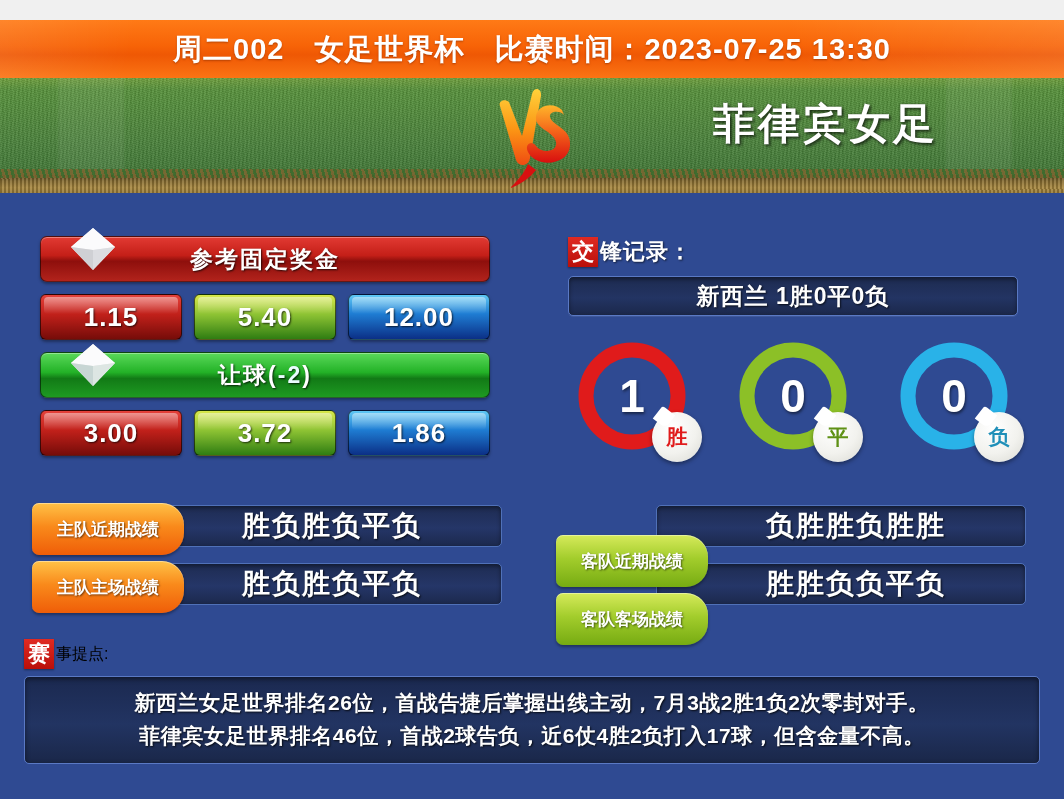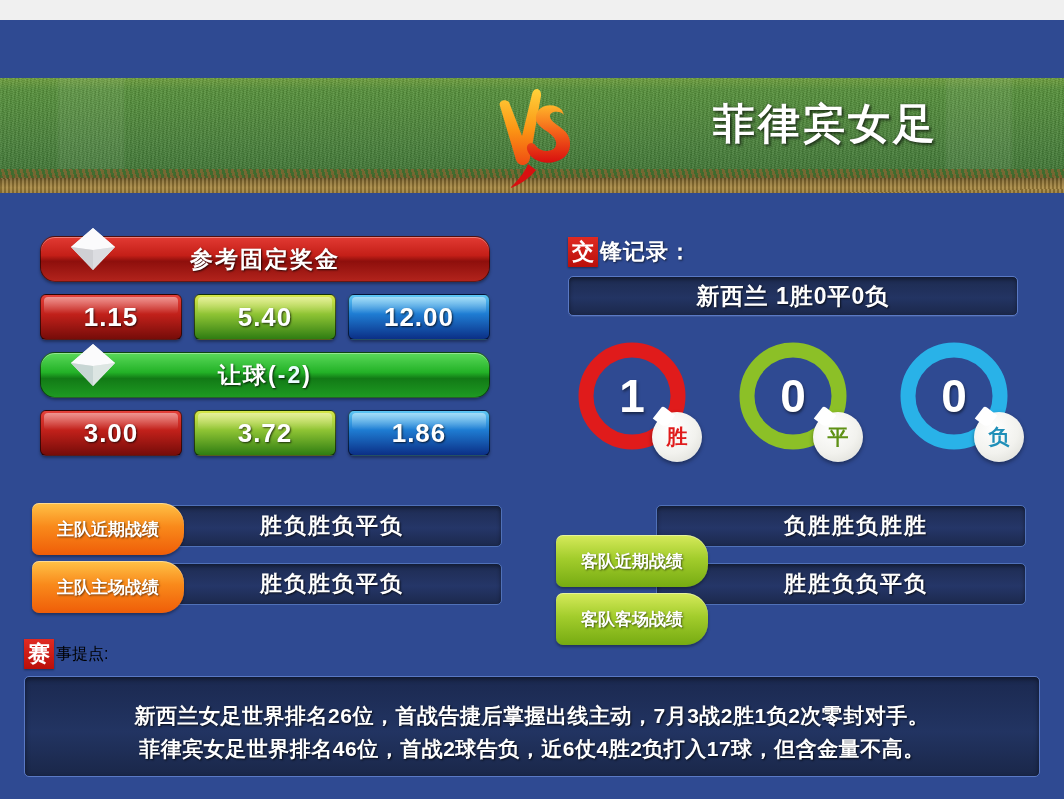--- a/index.html
+++ b/index.html
@@ -66,21 +66,21 @@
   .team.home{left:136px;}
   .team.away{right:126px;}
   .vs{position:absolute;left:484px;top:84px;width:104px;height:110px;}
 
   
   .col-left{position:absolute;left:40px;top:236px;width:450px;}
   .col-right{position:absolute;left:568px;top:236px;width:450px;}
 
   
   .bar{
-    position:relative;height:44px;border-radius:15px;margin-bottom:12px;
+    position:relative;height:44px;border-radius:7px;margin-bottom:12px;
     border:1px solid rgba(0,0,0,.55);
     box-shadow:0 2px 3px rgba(0,0,0,.35),inset 0 1px 0 rgba(255,255,255,.35);
   }
   .bar-red{background:linear-gradient(180deg,#e23a33 0%,#c41f18 42%,#8e0f0c 55%,#b2231c 100%);}
   .bar-green{background:linear-gradient(180deg,#5ad95a 0%,#23b227 44%,#127a16 58%,#1e9a22 100%);padding-left:33px;}
   .bar .label{
     position:absolute;inset:0;display:flex;align-items:center;justify-content:center;
     color:#fff;font-size:23px;font-weight:bold;letter-spacing:2px;
     text-shadow:1px 1px 2px rgba(0,0,0,.75);
   }
@@ -158,57 +158,60 @@
   .form-side.right{left:556px;}
   .form-row{position:relative;height:40px;margin-bottom:18px;}
   .form-track{
     position:absolute;left:100px;right:0;top:0;height:40px;border-radius:5px;
     background:linear-gradient(180deg,#1e2c52 0%,#253668 55%,#1c294d 100%);
     border:1px solid #5071b8;
     box-shadow:inset 0 2px 4px rgba(0,0,0,.45);
     display:flex;align-items:center;justify-content:center;
   }
   .form-val{
-    color:#fff;font-size:22px;font-weight:bold;letter-spacing:2px;
+    color:#fff;font-size:28px;font-weight:bold;letter-spacing:2px;
     text-shadow:1px 1px 2px rgba(0,0,0,.8);
     padding-left:30px;
   }
   .form-tab{
     position:absolute;left:0;top:-2px;width:152px;height:52px;
     border-radius:7px 22px 22px 7px;
     display:flex;align-items:center;justify-content:center;
     font-size:17px;font-weight:bold;color:#fff;letter-spacing:0px;
     text-shadow:1px 1px 2px rgba(0,0,0,.55);
     box-shadow:0 2px 3px rgba(0,0,0,.35),inset 0 1px 0 rgba(255,255,255,.4);
     z-index:2;
   }
   .form-tab.orange{background:linear-gradient(180deg,#ffc247 0%,#f98a1b 45%,#ef5d08 100%);}
   .form-tab.green{background:linear-gradient(180deg,#d6ea5b 0%,#a3cd2c 45%,#76ab12 100%);margin-top:32px;}
 
   
   .analysis{position:absolute;left:24px;top:638px;width:1016px;}
   .ana-title{display:flex;align-items:center;height:32px;margin-bottom:6px;}
   .ana-box{
-    border-radius:5px;padding:22px 10px 11px;
+    border-radius:5px;padding:9px 10px 11px;
     background:linear-gradient(180deg,#1b2950 0%,#223462 55%,#1a2749 100%);
     border:1px solid #5a79c4;
     box-shadow:inset 0 2px 5px rgba(0,0,0,.5);
   }
   .ana-line{
     color:#fff;font-size:21px;font-weight:bold;letter-spacing:.5px;text-align:center;
     line-height:33px;text-shadow:1px 1px 2px rgba(0,0,0,.8);white-space:nowrap;
   }
 </style>
 </head>
 <body>
 
 <div id="stage">
 
   <div class="cap"></div>
 
+  <div class="topbar">
+    <div class="topbar-text">周二002　女足世界杯　比赛时间：2023-07-25 13:30</div>
+  </div>
 
   <div class="pitch">
     <div class="noise"></div>
     <div class="stripe" style="left:58px"></div>
     <div class="stripe" style="left:946px"></div>
     <div class="dirt"></div>
   </div>
   <div class="team away">菲律宾女足</div>
   <svg class="vs" viewBox="0 0 104 110">
     <defs>

